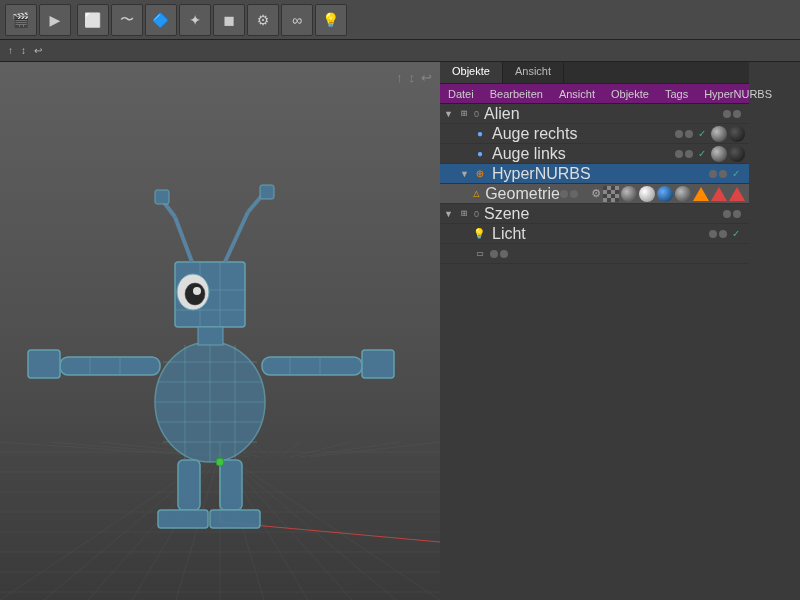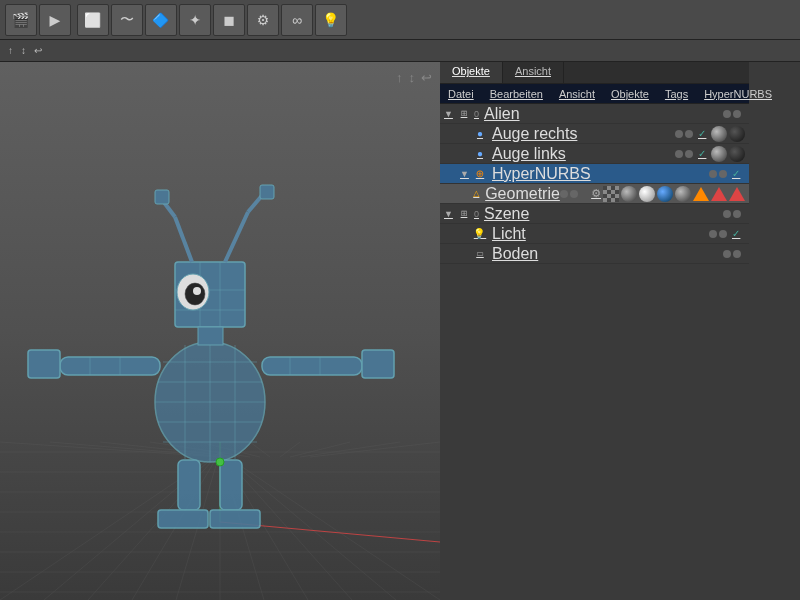--- a/index.html
+++ b/index.html
@@ -60,21 +60,20 @@
       overflow: hidden;
     }
 
     
     #right-panel {
       width: 309px;
       height: 538px;
       background: #3a3a3a;
       display: flex;
       flex-direction: column;
-      text-decoration: underline;
     }
 
     
     #tabs {
       display: flex;
       background: #2e2e2e;
       border-bottom: 1px solid #222;
       height: 22px;
     }
     .tab {
@@ -85,21 +84,21 @@
       border-right: 1px solid #222;
     }
     .tab.active {
       background: #3a3a3a;
       color: #fff;
     }
 
     
     #menubar {
       display: flex;
-      background: #0f172a;
+      background: #701a75;
       border-bottom: 1px solid #222;
       height: 20px;
       align-items: center;
     }
     .menu-item {
       padding: 2px 8px;
       font-size: 11px;
       cursor: pointer;
       color: #ccc;
     }
@@ -435,21 +434,20 @@
           <div class="dot gray"></div>
           <div class="dot gray"></div>
         </div>
         <span class="tree-check">✓</span>
       </div>
 
       <div class="tree-row">
         <span class="tree-indent" style="width:16px"></span>
         <span class="tree-expand"> </span>
         <span class="tree-icon" style="color:#aaa;font-size:8px;">▭</span>
-        <span class="tree-label">Boden</span>
         <div class="tree-dots">
           <div class="dot gray"></div>
           <div class="dot gray"></div>
         </div>
       </div>
 
     </div>
   </div>
 </div>
 

